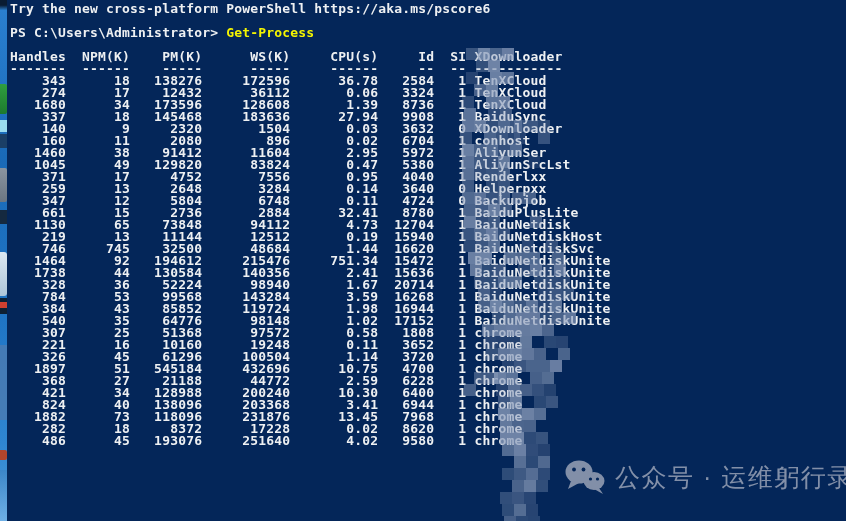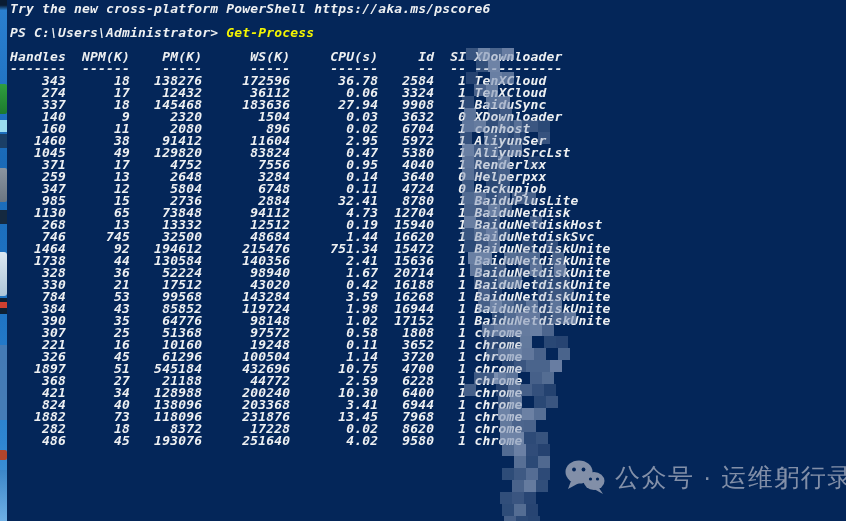--- a/index.html
+++ b/index.html
@@ -9,21 +9,21 @@
     font-family:"DejaVu Sans Mono","Liberation Mono",monospace;
   }
   .screen{position:absolute;inset:0;}
   
   .console{
     position:absolute;left:7px;top:0;right:0;bottom:0;
     background:#042659;color:#eef0f2;
     font-size:13px;font-weight:bold;line-height:12px;letter-spacing:0.18px;
     padding:3px 0 0 3px;
   }
-  .line{white-space:pre;height:12px;font-style:italic;}
+  .line{white-space:pre;height:12px;}
   .cmd{color:#f5f500;}
   
   .strip{
     position:absolute;left:0;top:0;width:7px;height:521px;z-index:40;
     background:linear-gradient(180deg,#0a1c33 0%,#0a1c33 1%,#2a7fd0 2%,#1a6ab8 30%,#1f74c4 60%,#2f86d2 85%,#4f9ede 100%);
   }
   .blob{position:absolute;left:0;width:7px;}
   .b-green{top:84px;height:30px;background:linear-gradient(180deg,#2f9e3f,#1d7a2e);border-radius:0 2px 2px 0;}
   .b-cyan{top:120px;height:12px;background:#9adcf0;}
   .b-darkicon{top:134px;height:14px;background:#1b3f66;}
@@ -56,39 +56,39 @@
   <div class="console">
     <div class="line">Try the new cross-platform PowerShell https://aka.ms/pscore6</div>
     <div class="line"> </div>
     <div class="line"><span>PS C:\Users\Administrator&gt; </span><span class="cmd">Get-Process</span></div>
     <div class="line"> </div>
     <div id="table-out">
         <div class="line">Handles  NPM(K)    PM(K)      WS(K)     CPU(s)     Id  SI XDownloader</div>
         <div class="line">-------  ------    -----      -----     ------     --  -- -----------</div>
         <div class="line">    343      18   138276     172596      36.78   2584   1 TenXCloud</div>
         <div class="line">    274      17    12432      36112       0.06   3324   1 TenXCloud</div>
+        <div class="line">   1680      34   173596     128608       1.39   8736   1 TenXCloud</div>
         <div class="line">    337      18   145468     183636      27.94   9908   1 BaiduSync</div>
         <div class="line">    140       9     2320       1504       0.03   3632   0 XDownloader</div>
         <div class="line">    160      11     2080        896       0.02   6704   1 conhost</div>
         <div class="line">   1460      38    91412      11604       2.95   5972   1 AliyunSer</div>
         <div class="line">   1045      49   129820      83824       0.47   5380   1 AliyunSrcLst</div>
         <div class="line">    371      17     4752       7556       0.95   4040   1 Renderlxx</div>
         <div class="line">    259      13     2648       3284       0.14   3640   0 Helperpxx</div>
         <div class="line">    347      12     5804       6748       0.11   4724   0 Backupjob</div>
-        <div class="line">    985      15     2736       2884      32.41   8780   1 BaiduPlusLite</div>
+        <div class="line">    661      15     2736       2884      32.41   8780   1 BaiduPlusLite</div>
         <div class="line">   1130      65    73848      94112       4.73  12704   1 BaiduNetdisk</div>
-        <div class="line">    268      13    13332      12512       0.19  15940   1 BaiduNetdiskHost</div>
+        <div class="line">    219      13    11144      12512       0.19  15940   1 BaiduNetdiskHost</div>
         <div class="line">    746     745    32500      48684       1.44  16620   1 BaiduNetdiskSvc</div>
         <div class="line">   1464      92   194612     215476     751.34  15472   1 BaiduNetdiskUnite</div>
         <div class="line">   1738      44   130584     140356       2.41  15636   1 BaiduNetdiskUnite</div>
         <div class="line">    328      36    52224      98940       1.67  20714   1 BaiduNetdiskUnite</div>
-        <div class="line">    330      21    17512      43020       0.42  16188   1 BaiduNetdiskUnite</div>
         <div class="line">    784      53    99568     143284       3.59  16268   1 BaiduNetdiskUnite</div>
         <div class="line">    384      43    85852     119724       1.98  16944   1 BaiduNetdiskUnite</div>
-        <div class="line">    390      35    64776      98148       1.02  17152   1 BaiduNetdiskUnite</div>
+        <div class="line">    540      35    64776      98148       1.02  17152   1 BaiduNetdiskUnite</div>
         <div class="line">    307      25    51368      97572       0.58   1808   1 chrome</div>
         <div class="line">    221      16    10160      19248       0.11   3652   1 chrome</div>
         <div class="line">    326      45    61296     100504       1.14   3720   1 chrome</div>
         <div class="line">   1897      51   545184     432696      10.75   4700   1 chrome</div>
         <div class="line">    368      27    21188      44772       2.59   6228   1 chrome</div>
         <div class="line">    421      34   128988     200240      10.30   6400   1 chrome</div>
         <div class="line">    824      40   138096     203368       3.41   6944   1 chrome</div>
         <div class="line">   1882      73   118096     231876      13.45   7968   1 chrome</div>
         <div class="line">    282      18     8372      17228       0.02   8620   1 chrome</div>
         <div class="line">    486      45   193076     251640       4.02   9580   1 chrome</div>

